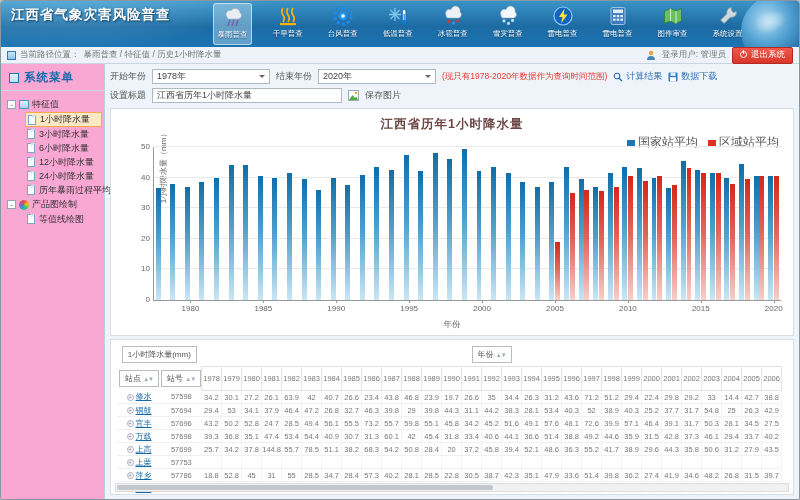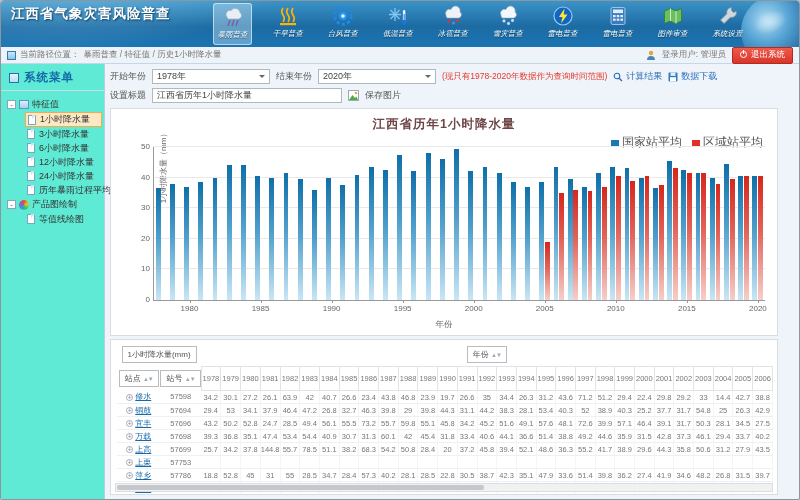--- a/index.html
+++ b/index.html
@@ -2,61 +2,61 @@
 <html><head>
 <meta charset="utf-8">
 <style>
   * { margin:0; padding:0; box-sizing:border-box; }
   html,body { width:800px; height:500px; background:#b9c2c8; font-family:"Liberation Sans","DejaVu Sans",sans-serif; overflow:hidden; }
   .window { width:800px; height:500px; border:1px solid #8b979f; border-radius:4px 4px 2px 2px; overflow:hidden; background:#eef4f9; display:flex; flex-direction:column; }
 
   
   .hdr { height:46px; position:relative; background:linear-gradient(180deg,#3b93c6 0%,#1d6ba3 55%,#1a74b3 100%); flex:none; overflow:hidden; }
   .hdr:before { content:""; position:absolute; left:-60px; top:-46px; width:420px; height:110px; background:radial-gradient(ellipse at 35% 0%, rgba(160,220,250,.55), rgba(160,220,250,0) 60%); transform:rotate(-4deg); }
-  .hdr-title { position:absolute; left:10px; top:4px; color:#fff; font-weight:bold; text-shadow:1px 1px 2px rgba(0,40,70,.8); line-height:1.45; z-index:3;font-family:Liberation Mono, monospace; }
+  .hdr-title { position:absolute; left:10px; top:4px; color:#fff; font-weight:bold; text-shadow:1px 1px 2px rgba(0,40,70,.8); line-height:1.45; z-index:3; }
   .hdr-title .l1 { font-size:13.5px; letter-spacing:1px; }
   .hdr-title .l2 { font-size:12.5px; padding-left:16px; letter-spacing:1px; }
   .globe { position:absolute; right:-14px; top:-6px; width:72px; height:72px; border-radius:50%; background:radial-gradient(circle at 35% 35%, #bfe6fa 0%, #5aa8d8 35%, #1c5d95 75%, #0e3a63 100%); opacity:.9; }
   .globe:after { content:""; position:absolute; left:12px; top:16px; width:34px; height:22px; background:radial-gradient(ellipse, rgba(230,248,255,.8), rgba(230,248,255,0) 70%); transform:rotate(-20deg); }
-  .nav { position:absolute; left:212px; top:2px; right:52px; height:44px; display:flex; gap:16px; z-index:4;font-style:italic; }
+  .nav { position:absolute; left:212px; top:2px; right:52px; height:44px; display:flex; gap:16px; z-index:4; }
   .nav-item { width:44px; height:42px; display:flex; flex-direction:column; align-items:center; justify-content:flex-start; padding-top:2px; border-radius:3px; cursor:pointer; }
   .nav-item.selected { background:rgba(215,238,250,.38); border:1px solid rgba(255,255,255,.55); }
   .nav-ico { width:22px; height:22px; display:block; }
   .nav-ico svg { width:22px; height:22px; display:block; }
   .nav-label { font-size:7.5px; color:#fff; margin-top:2px; text-shadow:0 1px 1px rgba(0,40,70,.7); white-space:nowrap; }
 
   
   .statusbar { height:17px; background:#edf3f8; border-bottom:1px solid #c6d6e2; display:flex; align-items:center; padding:0 6px; flex:none; font-size:8.5px; color:#777; }
   .crumb { display:flex; align-items:center; gap:4px; }
   .crumb-ico { width:9px; height:9px; border:1px solid #2f7cb5; background:linear-gradient(#cfe7f7,#8fc3e6); display:inline-block; }
   .userbox { margin-left:auto; display:flex; align-items:center; gap:6px; }
   .user-ico svg { width:10px; height:10px; display:block; }
   .logout { background:linear-gradient(#ef5a4b,#d9352a); color:#fff; border:1px solid #b52a20; border-radius:2px; font-size:8.5px; padding:1px 7px 2px 7px; display:flex; align-items:center; gap:4px; cursor:pointer; }
   .pwr { width:7px; height:7px; border:1.2px solid #fff; border-radius:50%; position:relative; display:inline-block; }
   .pwr:after { content:""; position:absolute; left:2.2px; top:-2.5px; width:1.2px; height:4px; background:#fff; }
 
   
   .layout { flex:1; display:flex; min-height:0; }
-  .sidebar { width:104px; flex:none; background:#5eead4; border-right:1px solid #b8cfdf; display:flex; flex-direction:column; }
+  .sidebar { width:104px; flex:none; background:#f9a8d4; border-right:1px solid #b8cfdf; display:flex; flex-direction:column; }
   .sb-title { padding:6px 6px 5px 8px; border-bottom:1px solid #c9dcea; display:flex; align-items:center; gap:5px; }
   .sb-title-ico { width:10px; height:10px; border:1px solid #1f74ad; background:linear-gradient(#e8f4fc,#bcdcf2); flex:none; }
   .sb-title-txt { color:#1568a9; font-weight:bold; font-size:11.5px; letter-spacing:1px; }
   .tree { padding:6px 2px 0 6px; font-size:9px; color:#333; }
   .tnode { display:flex; align-items:center; gap:3px; height:15px; cursor:pointer; }
   .toggle { width:9px; height:9px; border:1px solid #8aa5ba; background:#fff; font-size:8px; line-height:7px; text-align:center; color:#456; flex:none; }
   .grp-ico { width:10px; height:9px; border:1px solid #5f94c0; background:linear-gradient(#dceefb,#a9d2ee); flex:none; }
   .grp-ico2 { width:10px; height:10px; border-radius:50%; background:conic-gradient(#e74c3c,#f1c40f,#2ecc71,#3498db,#9b59b6,#e74c3c); flex:none; }
   .tleaf { display:flex; align-items:center; gap:4px; height:14px; margin-left:20px; cursor:pointer; }
   .leaf-ico { width:8px; height:10px; border:1px solid #7aa5c8; background:#fff; flex:none; position:relative; }
   .leaf-ico:after { content:""; position:absolute; right:-1px; top:-1px; border:2px solid; border-color:#cfe3f2 transparent transparent #cfe3f2; }
   .tleaf.sel { background:#fde8c6; border:1px solid #f2aa4a; height:15px; padding:0 2px; margin-left:18px; }
   .tleaf span, .tnode span.tlabel { white-space:nowrap; }
 
   
-  .main { flex:1; min-width:0; display:flex; flex-direction:column; padding:3px 21px 4px 5px; gap:3px; }
+  .main { flex:1; min-width:0; display:flex; flex-direction:column; padding:3px 5px 4px 5px; gap:3px; }
   .ctrl { flex:none; font-size:9px; color:#555; }
   .crow { display:flex; align-items:center; gap:6px; height:19px; }
   .selbox { width:118px; height:15px; background:#fff; border:1px solid #aeb9c2; display:flex; align-items:center; padding:0 4px; color:#444; position:relative; cursor:pointer; }
   .selbox:after { content:""; position:absolute; right:4px; top:5px; border:3.5px solid transparent; border-top-color:#666; }
   .hint { color:#e8392b; font-size:8.5px; white-space:nowrap; }
   .linkbtn { display:flex; align-items:center; gap:3px; color:#2b6cb8; cursor:pointer; white-space:nowrap; }
   .linkbtn svg { width:10px; height:10px; display:block; }
   .txtinput { width:190px; height:15px; background:#fff; border:1px solid #aeb9c2; font-size:9px; color:#444; padding:0 4px; font-family:inherit; }
   .imgico svg { width:11px; height:11px; display:block; }
 

